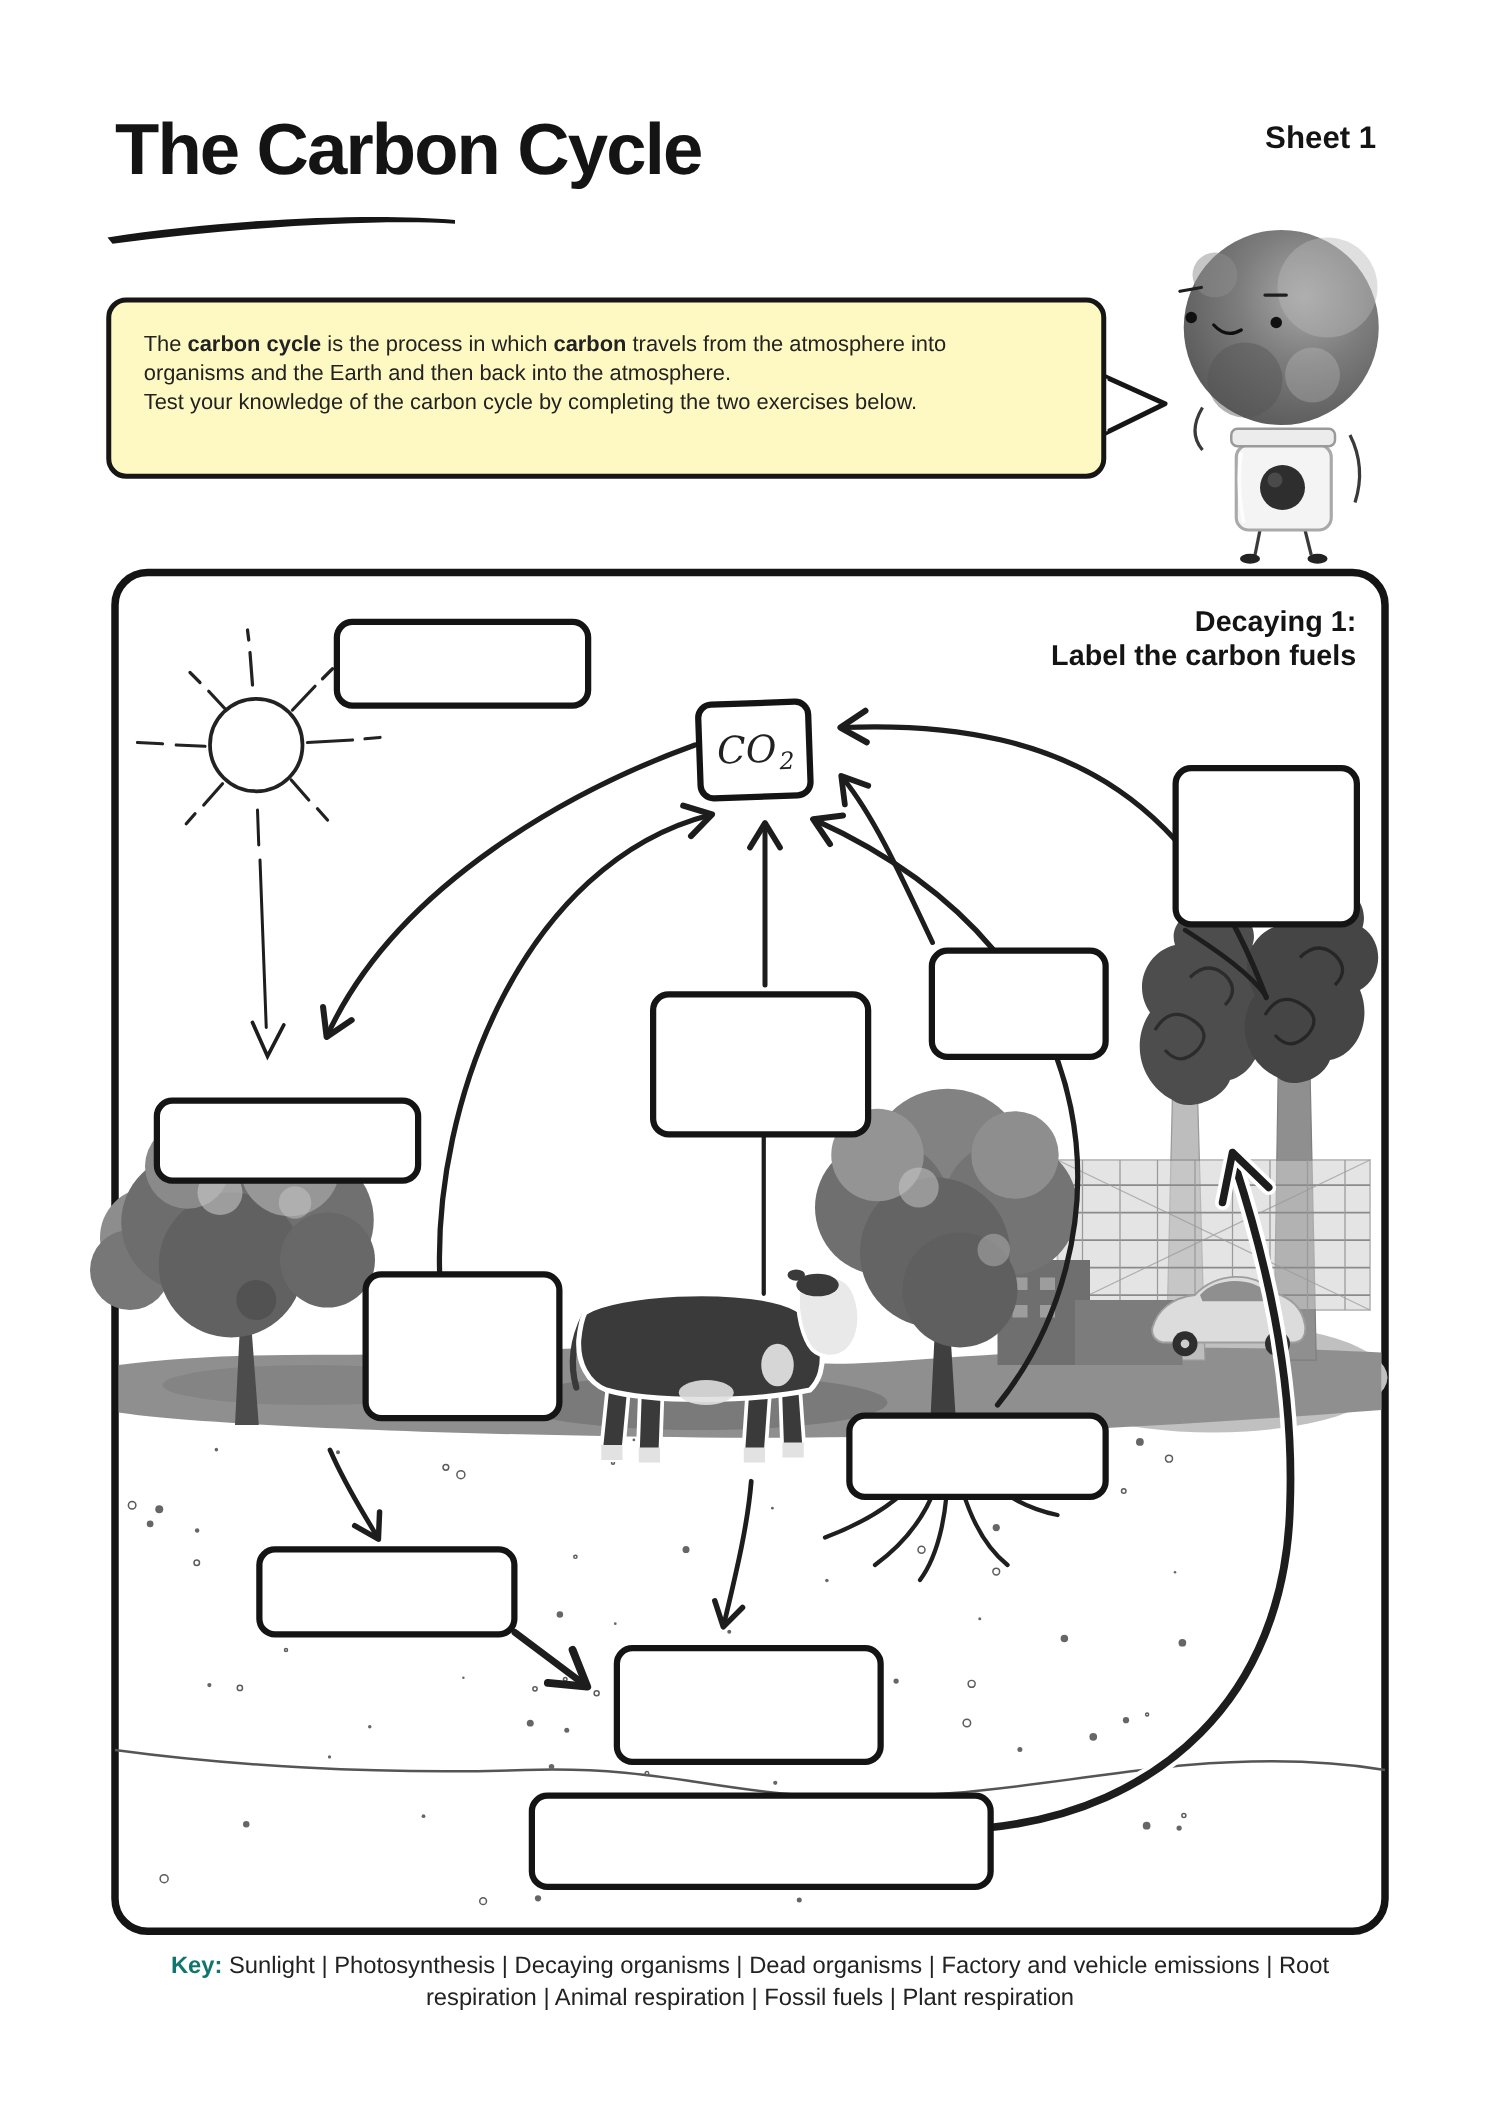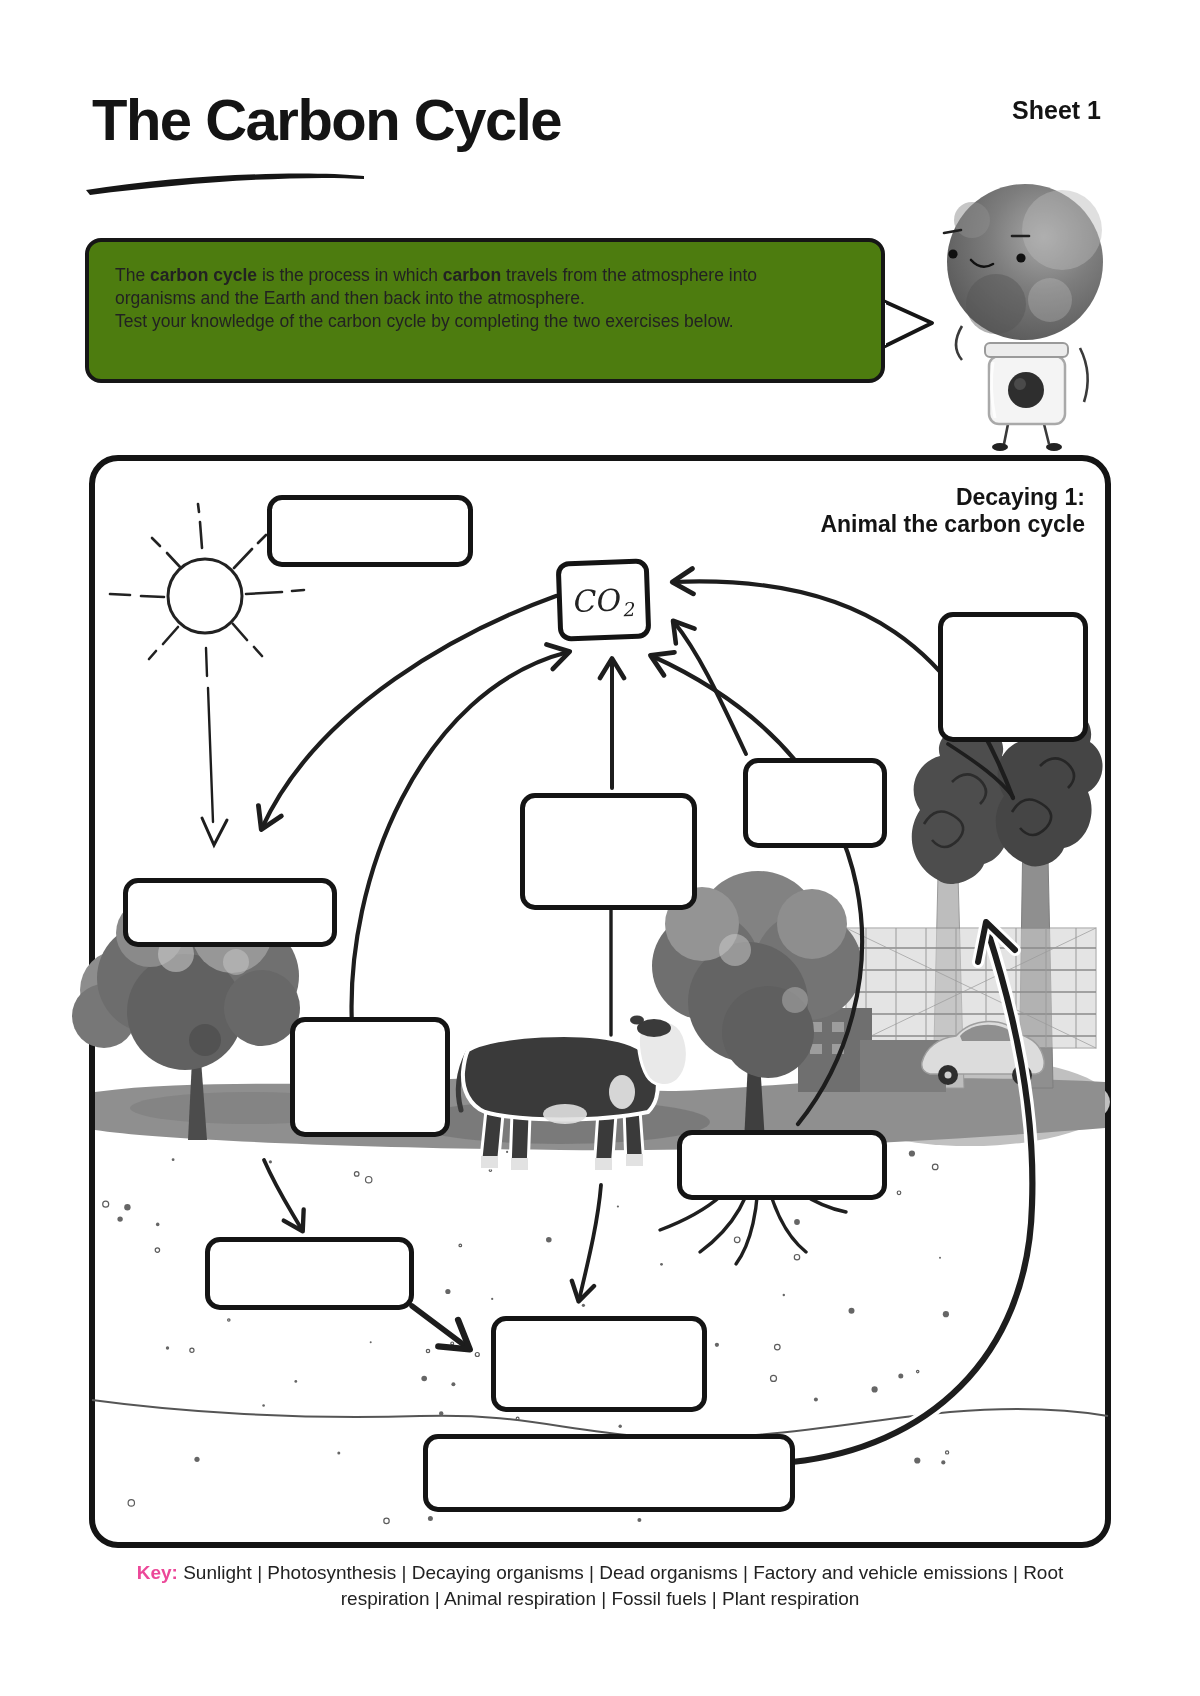--- a/index.html
+++ b/index.html
@@ -7,21 +7,21 @@
     width:1200px;height:1696px;position:relative;background:#ffffff;
     font-family:"Liberation Sans",sans-serif;color:#1a1a1a;overflow:hidden;
   }
   .title{
     position:absolute;left:92px;top:86px;font-size:58px;font-weight:bold;
     letter-spacing:-1.5px;color:#141414;z-index:3;white-space:nowrap;
   }
   .sheet{position:absolute;right:99px;top:96px;font-size:25px;font-weight:bold;color:#141414;z-index:3;}
   .intro{
     position:absolute;left:85px;top:238px;width:800px;height:145px;
-    border:4px solid #161616;border-radius:16px;box-sizing:border-box;background:#4d7c0f;z-index:2;
+    border:4px solid #161616;border-radius:16px;box-sizing:border-box;background:#fef9c3;z-index:2;
   }
   .intro-inner{padding:22px 26px 0 26px;font-size:17.5px;line-height:1.32;width:705px;color:#222;}
   .intro-inner p{margin:0;}
   .intro-inner p + p{}
   .exercise{
     position:absolute;right:115px;top:484px;text-align:right;font-size:23px;font-weight:bold;
     line-height:1.18;color:#141414;z-index:3;
   }
   .abox{
     position:absolute;background:#ffffff;border:5px solid #141414;border-radius:15px;
@@ -32,39 +32,39 @@
     border:5px solid #141414;border-radius:13px;box-sizing:border-box;z-index:2;
     display:flex;align-items:center;justify-content:center;
     font-family:"DejaVu Serif",serif;font-style:italic;font-size:30px;color:#222;
     transform:rotate(-2deg);
   }
   .co2box sub{font-size:19px;position:relative;top:10px;left:2px;}
   .keyline{
     position:absolute;left:100px;top:1560px;width:1000px;text-align:center;
     font-size:19px;line-height:1.38;color:#222;z-index:3;
   }
-  .keyline b{color:#ec4899;}
+  .keyline b{color:#0f766e;}
   #art{position:absolute;left:0;top:0;z-index:1;}
 </style>
 </head>
 <body>
 
 <div class="title">The Carbon Cycle</div>
 <div class="sheet">Sheet 1</div>
 
 <div class="intro">
   <div class="intro-inner">
     <p><span>The </span><b>carbon cycle</b><span> is the process in which </span><b>carbon</b><span> travels from the atmosphere into organisms and the Earth and then back into the atmosphere.</span></p>
     <p>Test your knowledge of the carbon cycle by completing the two exercises below.</p>
   </div>
 </div>
 
 <div class="exercise">
   <div>Decaying 1:</div>
-  <div>Animal the carbon cycle</div>
+  <div>Label the carbon fuels</div>
 </div>
 
 <svg id="art" width="1200" height="1696" viewBox="0 0 1200 1696">
   <defs>
     <marker id="ah" markerWidth="7.4" markerHeight="7.4" refX="5.4" refY="3.7" orient="auto" markerUnits="strokeWidth">
       <path d="M0.9,0.7 L5.8,3.7 L0.9,6.7" fill="none" stroke="#1d1d1d" stroke-width="1.15" stroke-linecap="round" stroke-linejoin="round"></path>
     </marker>
     <radialGradient id="headGrad" cx="62%" cy="34%" r="75%">
       <stop offset="0%" stop-color="#a8a8a8"></stop>
       <stop offset="45%" stop-color="#7d7d7d"></stop>

